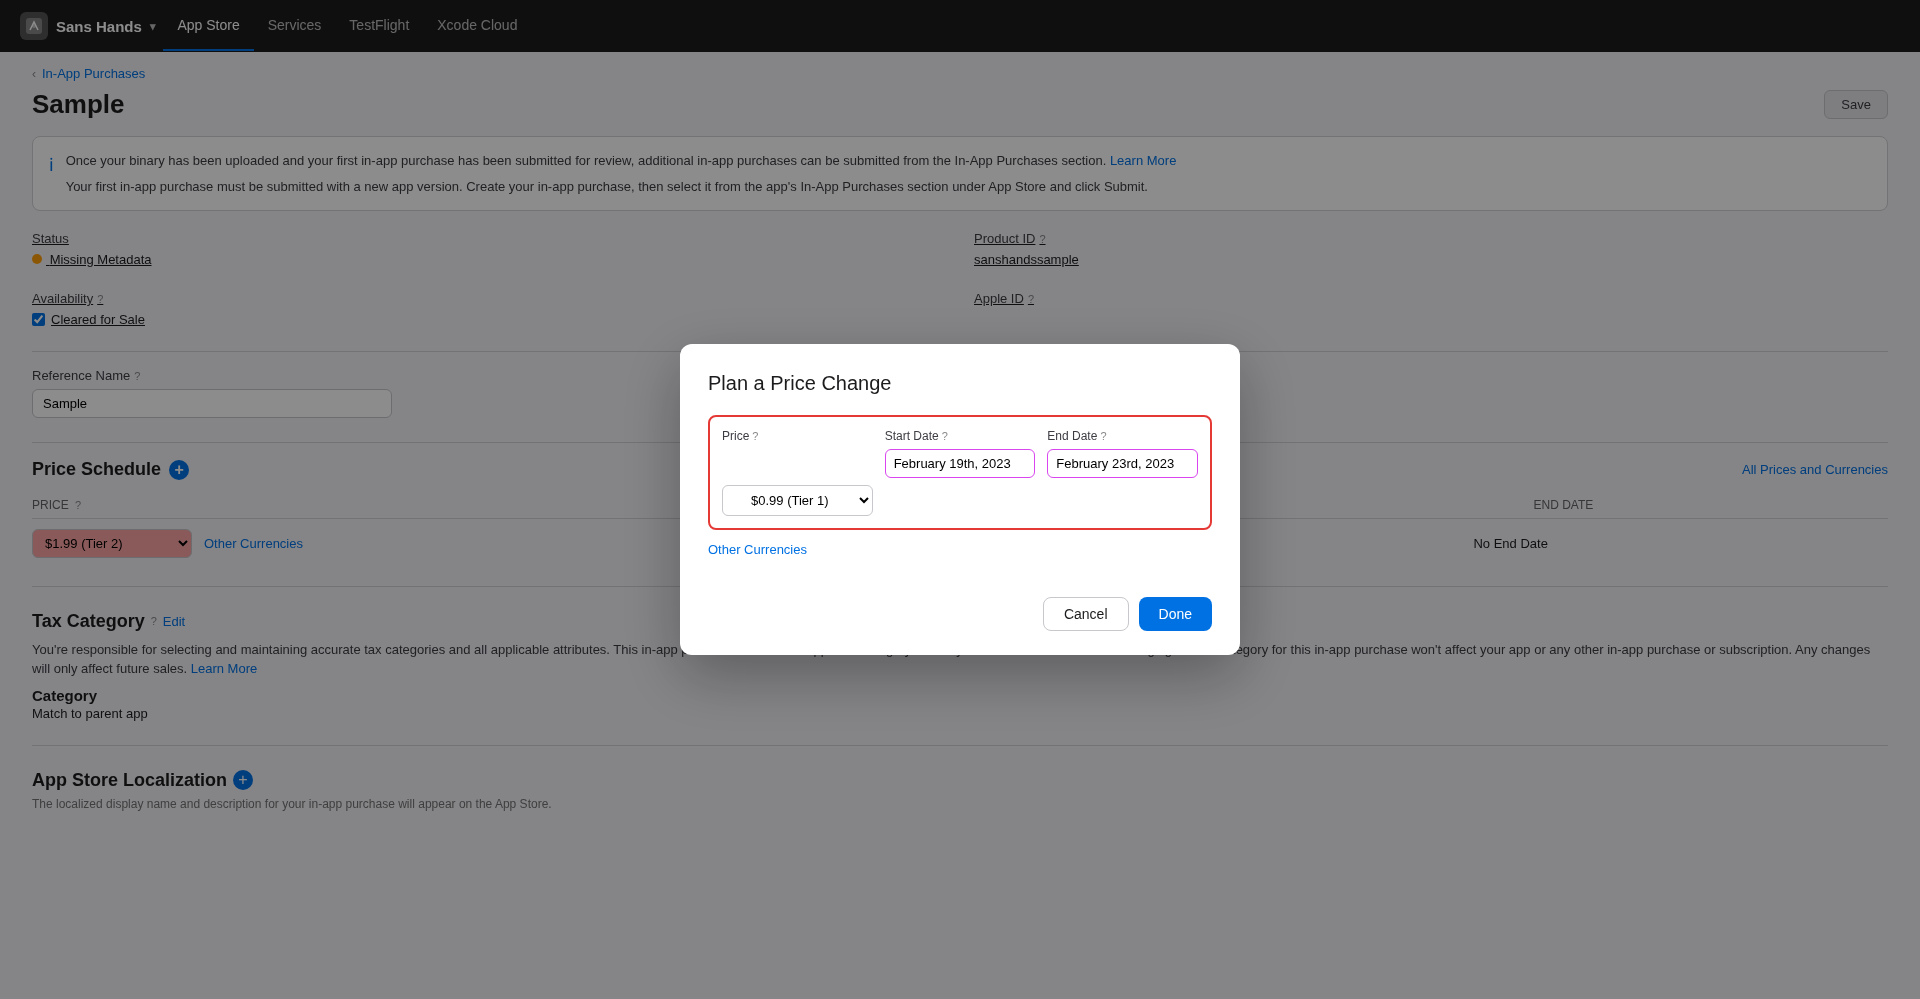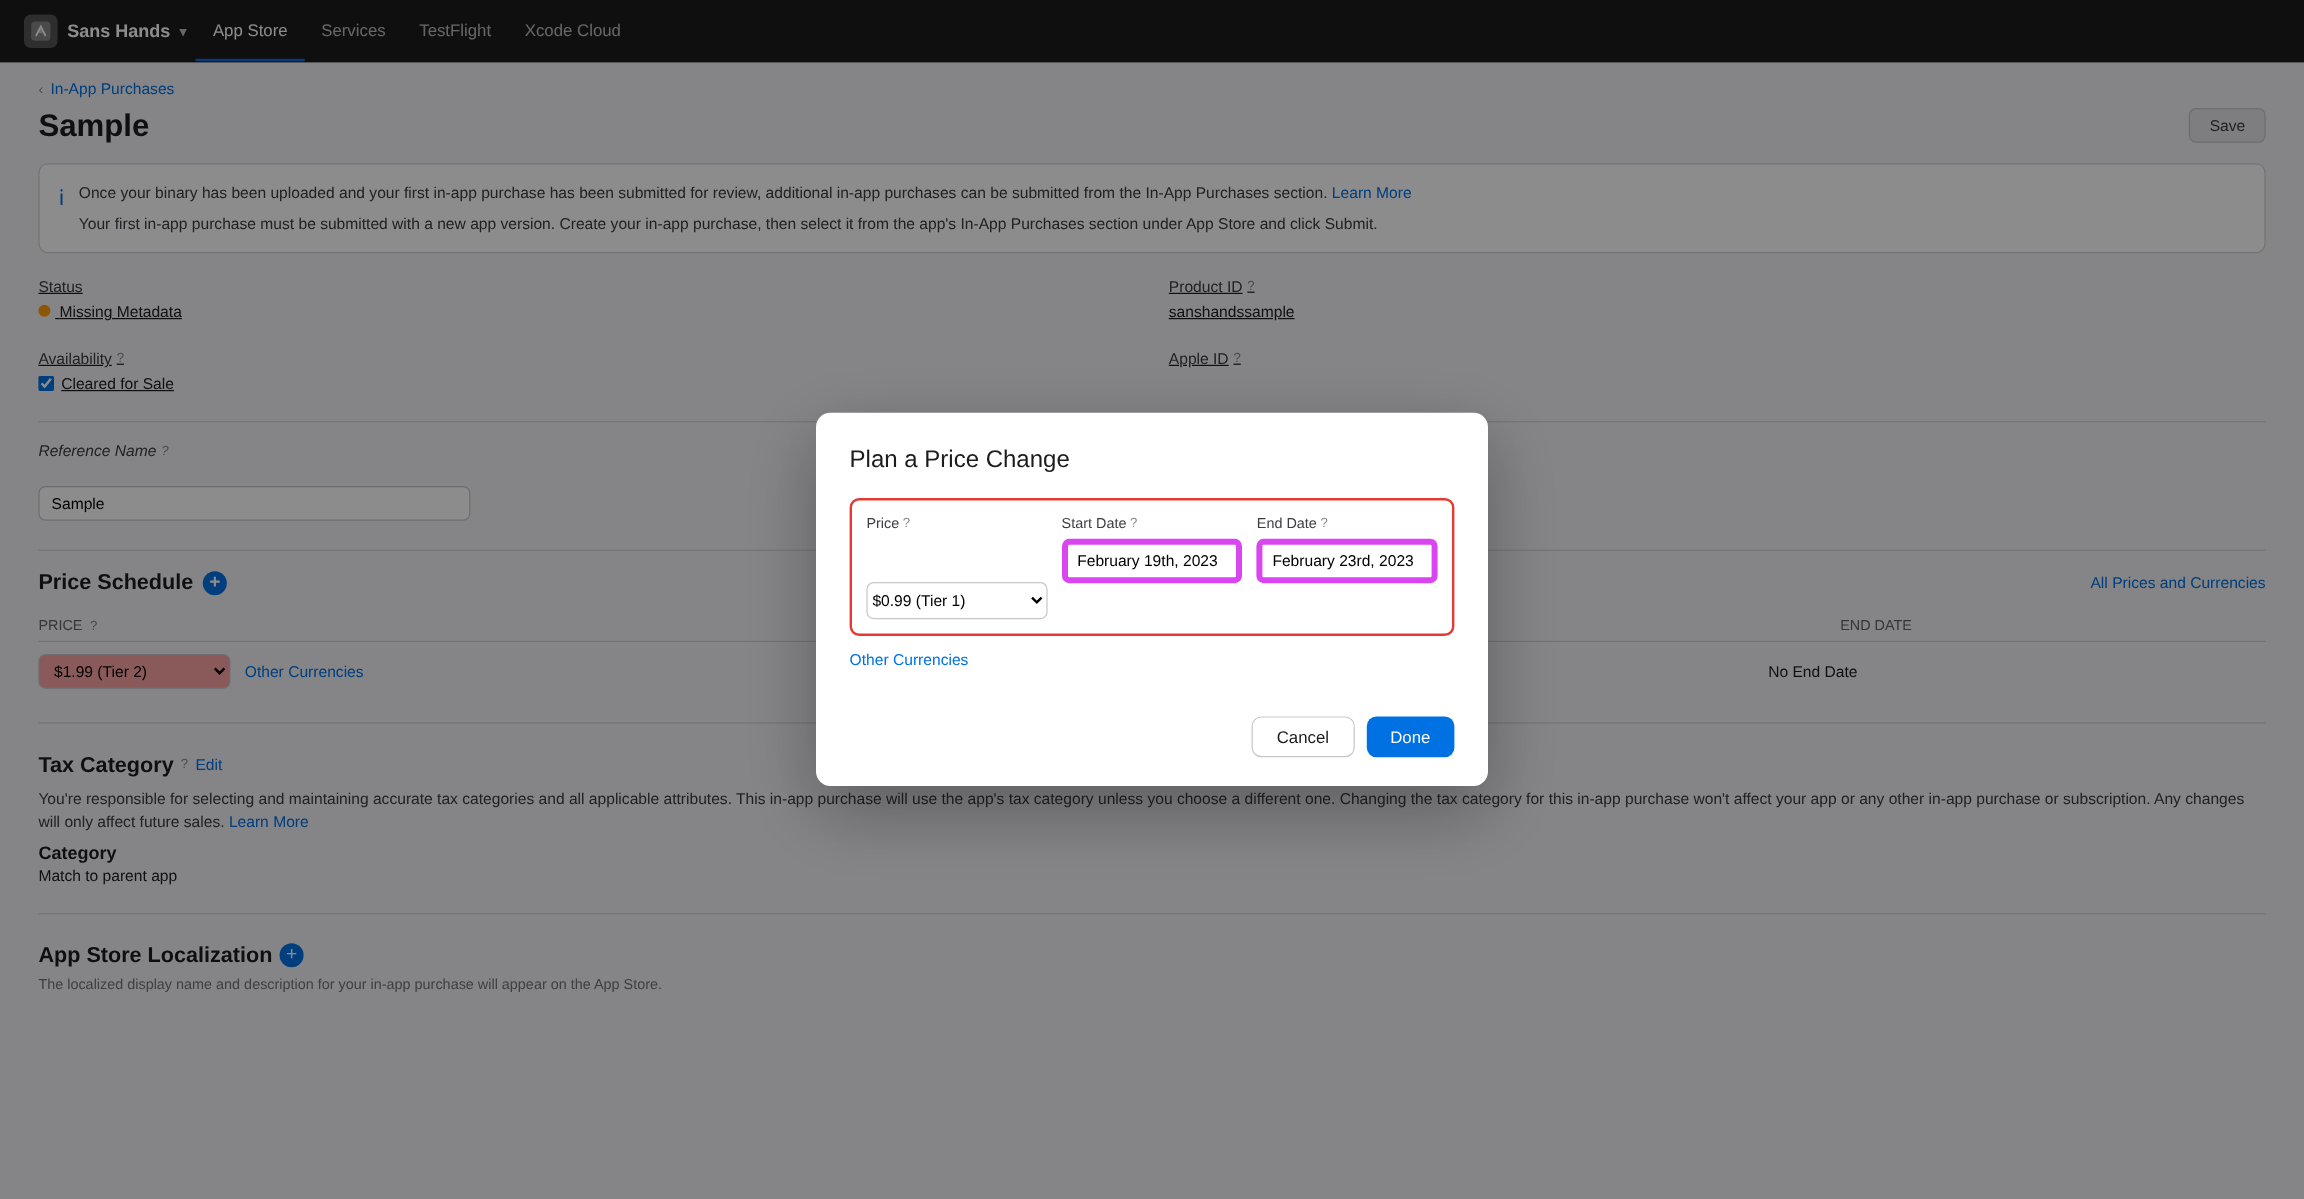--- a/index.html
+++ b/index.html
@@ -281,29 +281,29 @@
       font-size: 12px;
       font-weight: 500;
       color: #3c3c43;
       display: flex;
       align-items: center;
       gap: 3px;
     }
     .form-select {
       border: 1px solid #c7c7cc;
       border-radius: 6px;
-      padding: 6px 0;
+      padding: 6px 24px;
       font-size: 13px;
       background: #fff;
       width: 100%;
       cursor: pointer;
       margin-top: 36px;
     }
     .form-input {
-      border: 5px solid #d946ef;
+      border: 1px solid #d946ef;
       border-radius: 6px;
       padding: 6px 8px;
       font-size: 13px;
       background: #fff;
       width: 100%;
     }
     .other-currencies-modal { color: #0071e3; font-size: 13px; cursor: pointer; margin-bottom: 20px; display: inline-block; }
 
     
     .modal-footer {
@@ -417,21 +417,21 @@
       <div class="field-label">
         <span>Apple ID</span>
         <span class="help help-q">?</span>
       </div>
     </div>
   </div>
 
   <hr class="divider">
 
   <div class="reference-section">
-    <div class="field-label" style="margin-bottom:22px;font-style:italic;">
+    <div class="field-label" style="margin-bottom:6px;">
       <span>Reference Name</span>
       <span class="help help-q">?</span>
     </div>
     <input type="text" class="text-input" value="Sample" style="">
   </div>
 
   <hr class="divider">
 
   <div>
     <div class="section-header">

